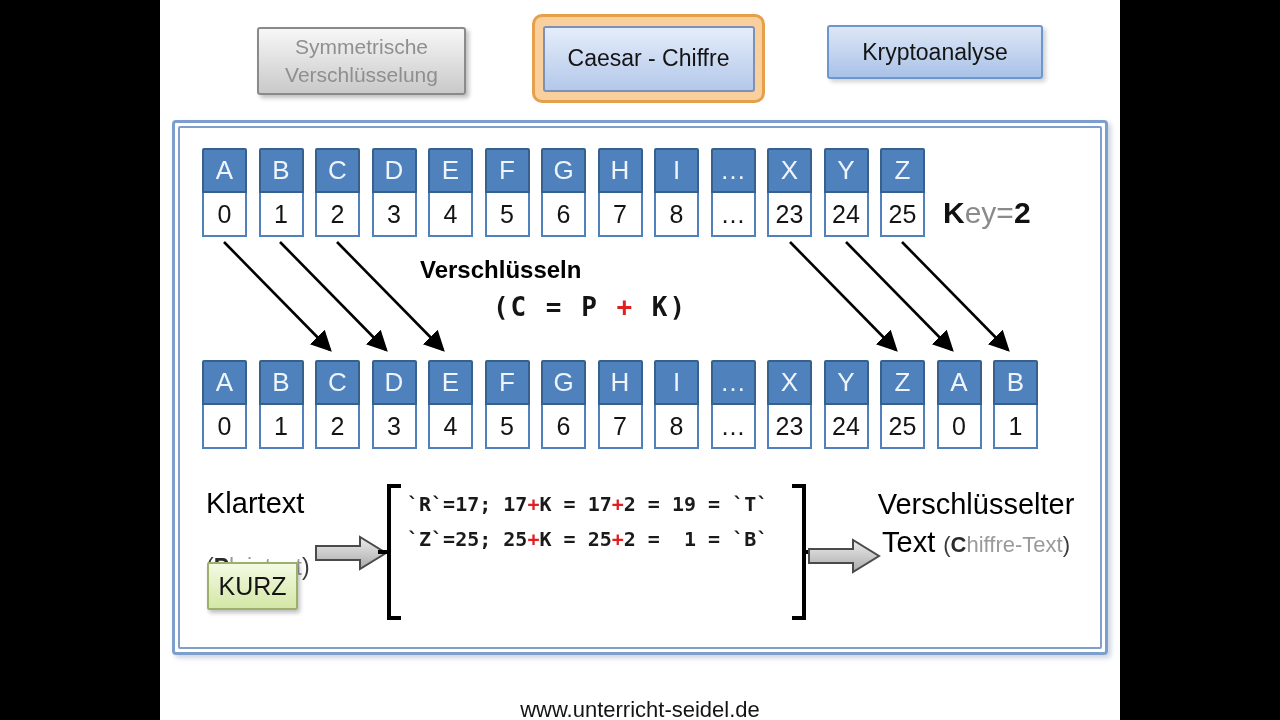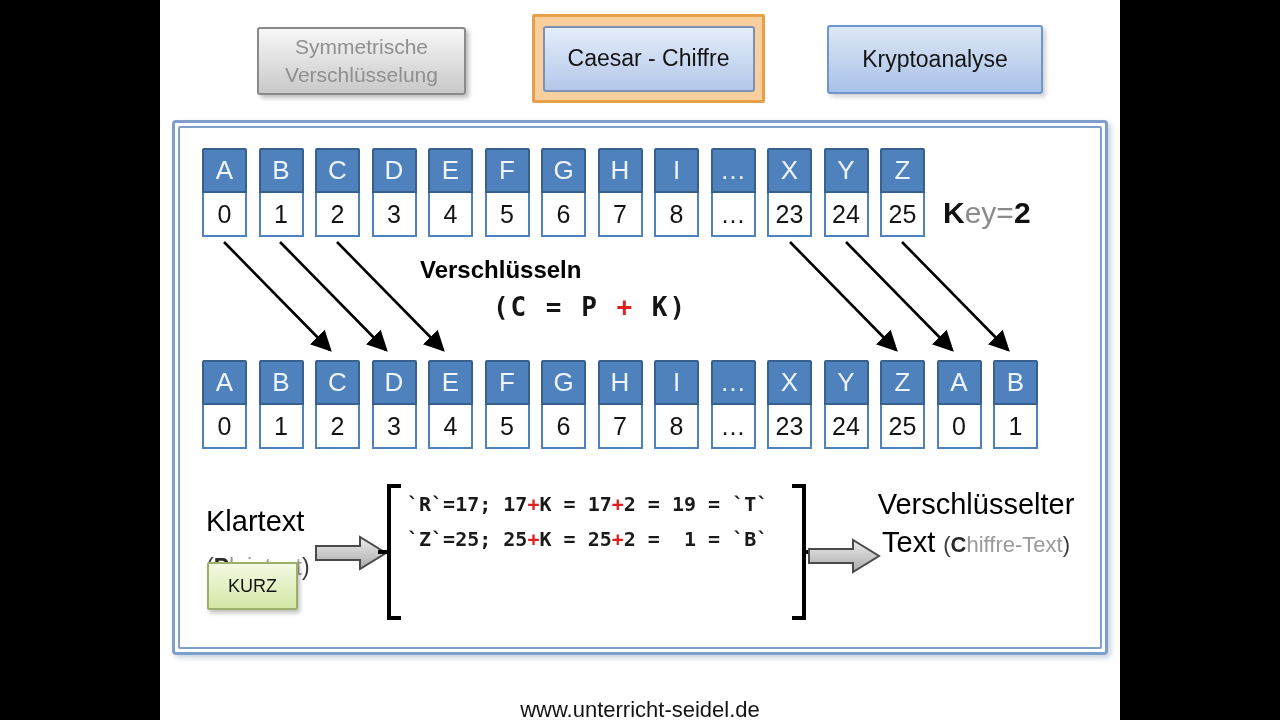--- a/index.html
+++ b/index.html
@@ -10,27 +10,27 @@
   .stage{position:relative;width:960px;height:720px;margin:0 auto;background:#fff;overflow:hidden;}
 
   
   .btn{position:absolute;display:flex;align-items:center;justify-content:center;
        text-align:center;box-sizing:border-box;border-radius:3px;}
   .btn-gray{left:97px;top:27px;width:209px;height:68px;
     background:linear-gradient(#f7f7f7,#c9c9c9);
     border:2px solid #8a8a8a;color:#8f8f8f;font-size:21px;line-height:1.35;
     box-shadow:3px 3px 4px rgba(0,0,0,0.25);}
   .caesar-wrap{position:absolute;left:372px;top:14px;width:233px;height:89px;
-    background:#f9cf9e;border:3px solid #e6a04a;box-sizing:border-box;border-radius:2px;
+    background:#f9cf9e;border:3px solid #e6a04a;box-sizing:border-box;border-radius:10px;
     display:flex;align-items:center;justify-content:center;}
   .btn-caesar{width:212px;height:66px;position:static;
     background:linear-gradient(#e4edfa,#b4c8ea);
     border:2px solid #7d90b6;color:#141414;font-size:23px;
     display:flex;align-items:center;justify-content:center;box-sizing:border-box;}
-  .btn-krypto{left:667px;top:25px;width:216px;height:69px;
+  .btn-krypto{left:667px;top:25px;width:216px;height:54px;
     background:linear-gradient(#dde7f5,#a9c2e8);
     border:2px solid #6d96cc;color:#141414;font-size:23px;
     box-shadow:3px 3px 4px rgba(0,0,0,0.18);}
 
   
   .frame-outer{position:absolute;left:12px;top:120px;width:936px;height:535px;
     border:3px solid #7e9ecc;border-radius:4px;box-sizing:border-box;padding:3px;
     box-shadow:3px 3px 5px rgba(110,135,170,0.35);}
   .frame-inner{width:100%;height:100%;border:2px solid #7e9ecc;border-radius:2px;box-sizing:border-box;}
 
@@ -51,29 +51,29 @@
 
   .enc-title{position:absolute;left:260px;top:256px;width:340px;text-align:left;
     font-size:24px;font-weight:bold;color:#000;}
   .enc-formula{position:absolute;left:260px;top:292px;width:340px;text-align:center;
     font-family:"DejaVu Sans Mono", monospace;font-weight:bold;font-size:26px;
     letter-spacing:2px;color:#141414;white-space:pre;}
 
   .shift-arrows{position:absolute;left:0;top:0;pointer-events:none;}
 
   
-  .klartext-title{position:absolute;left:46px;top:505px;font-size:29px;color:#000;}
+  .klartext-title{position:absolute;left:46px;top:487px;font-size:29px;color:#000;}
   .sub-label{font-size:23px;}
   .klartext-sub{position:absolute;left:46px;top:524px;margin-top:30px;}
   .sub-label .paren{color:#3a3a3a;}
   .sub-label .boldcap{color:#2a2a2a;font-weight:bold;}
   .sub-label .gray{color:#9a9a9a;}
 
   .word-box{position:absolute;display:flex;align-items:center;justify-content:center;
-    font-size:18px;color:#141414;border-radius:2px;box-sizing:border-box;
+    font-size:25px;color:#141414;border-radius:2px;box-sizing:border-box;
     box-shadow:2px 3px 4px rgba(0,0,0,0.25);}
   .kurz{left:47px;top:562px;width:91px;height:48px;
     background:linear-gradient(#f3fae3,#d4e7a6);border:2px solid #9cb06c;}
   .mwtb{left:772px;top:569px;width:94px;height:48px;
     background:linear-gradient(#f8cdca,#ee928e);border:2px solid #b05450;}
 
   .flow-arrow{position:absolute;}
   .flow1{left:155px;top:535px;}
   .flow2{left:648px;top:538px;}
 

